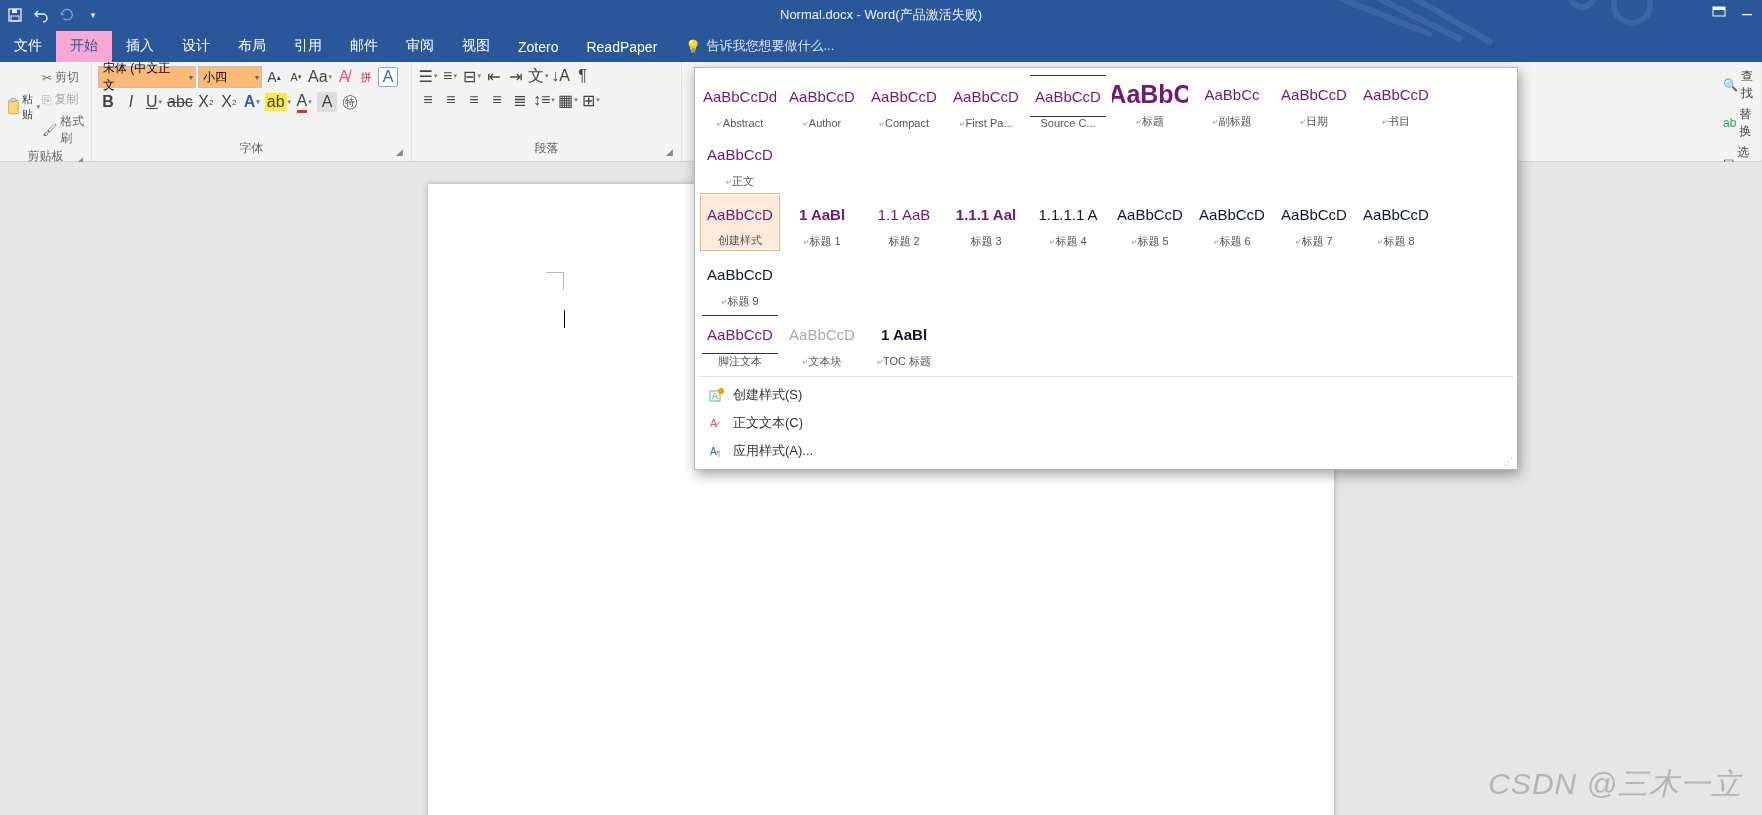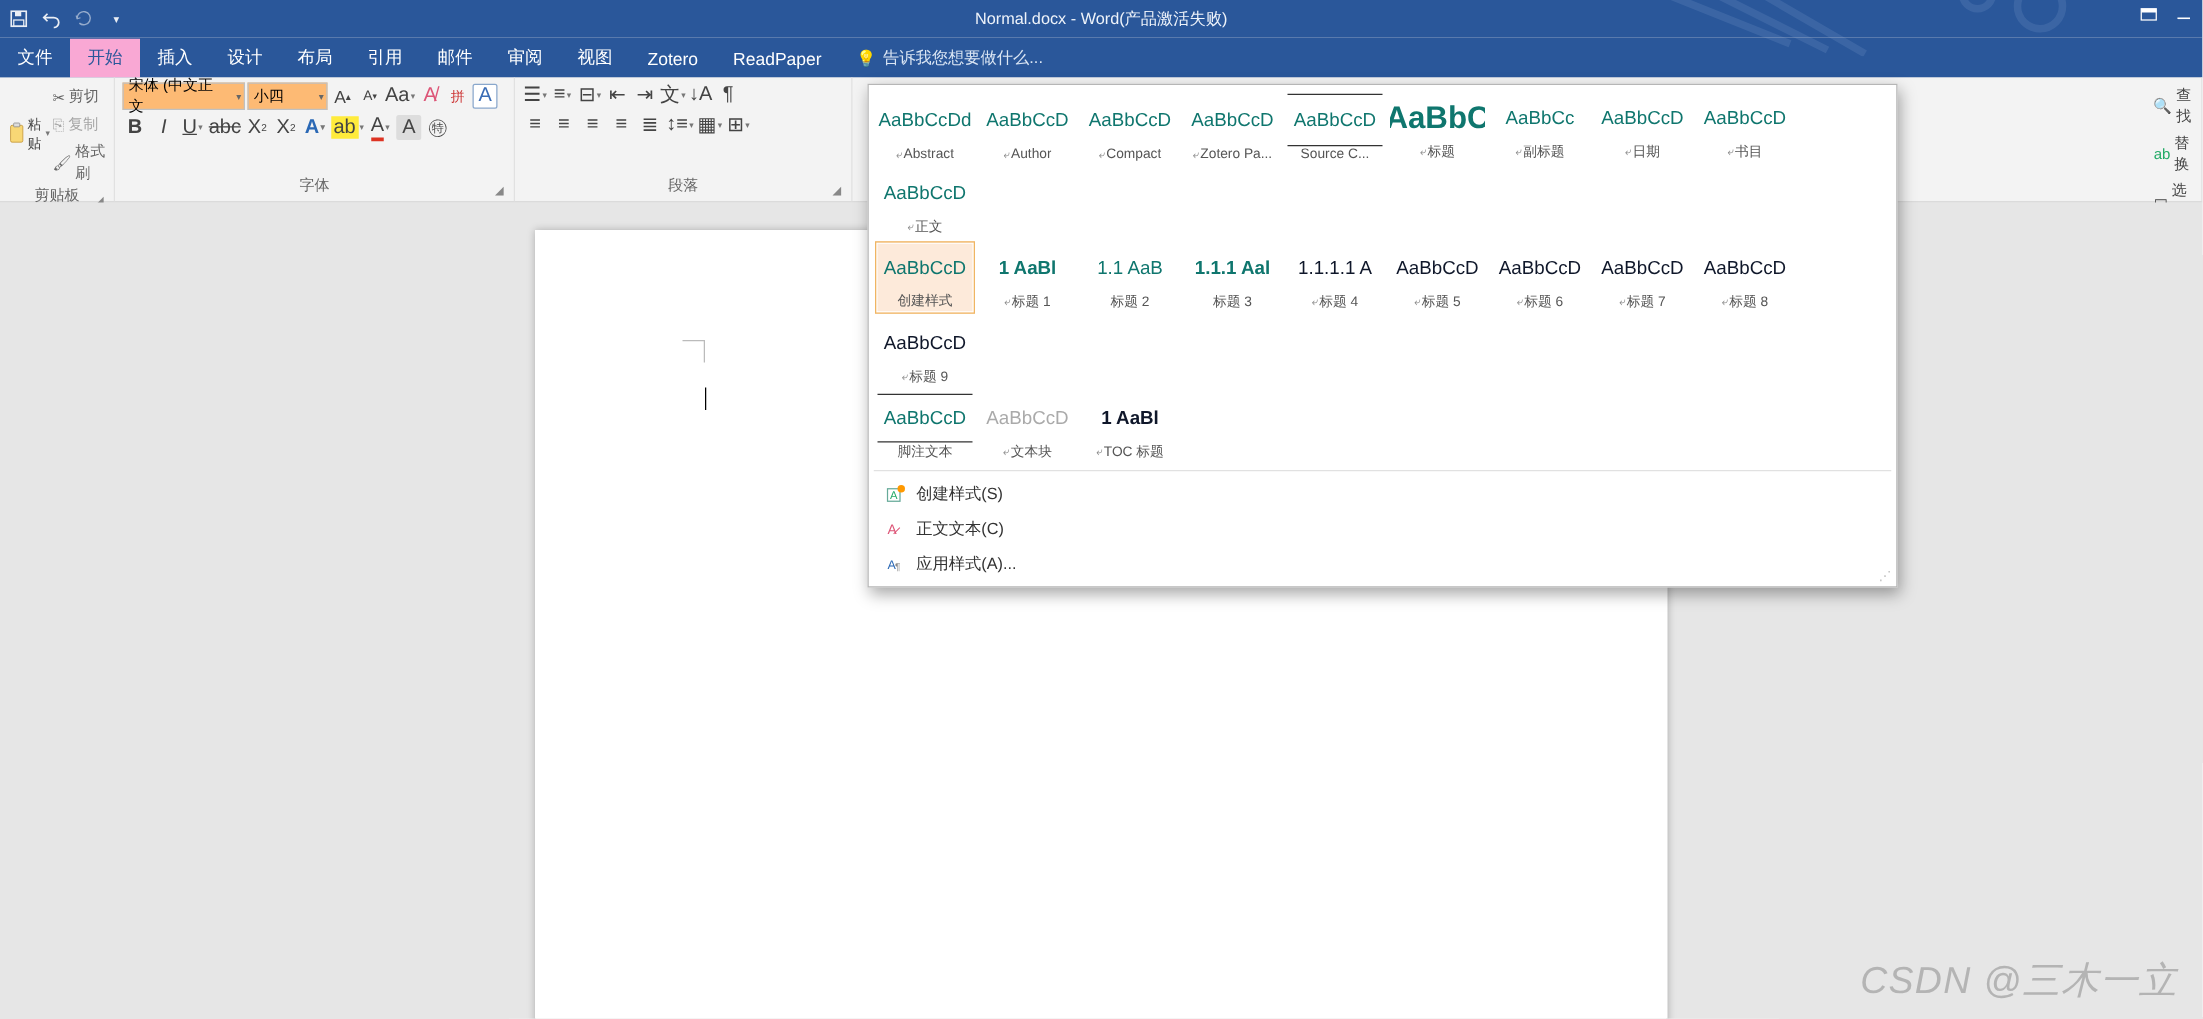--- a/index.html
+++ b/index.html
@@ -34,21 +34,21 @@
   .editing-group { width:46px; font-size:12px; }
   .editing-group .eitem { display:flex; align-items:center; gap:3px; padding:2px 1px; cursor:pointer; color:#444;}
   .document-area { position:absolute; top:162px; left:0; right:0; bottom:0; background:#e6e6e6; display:flex; justify-content:center; overflow:hidden;}
   .page { width: 906px; background:#fff; margin-top:22px; min-height:1000px; box-shadow: 0 0 6px rgba(0,0,0,0.25); position:relative;}
   .page-margin-corner { position:absolute; left:118px; top:88px; width:18px; height:18px; border-left:1px solid #bbb; border-bottom:1px solid #bbb; transform: rotate(180deg);}
   .cursor-caret { position:absolute; left:136px; top:126px; width:1px; height:18px; background:#000;}
   .style-gallery-popup { position:absolute; left:694px; top:67px; width:824px; background:#fff; border:1px solid #b6b6b6; box-shadow: 2px 5px 12px rgba(0,0,0,0.35); z-index:50; padding:4px;}
   .style-grid { display:flex; flex-wrap:wrap; }
   .style-item { width:80px; height:58px; display:flex; flex-direction:column; align-items:center; justify-content:space-between; cursor:pointer; padding:2px; margin:1px;}
   .style-item.selected { border:1px solid #f0b562; background:#fdeada; box-shadow: inset 0 0 0 1px #fff;}
-  .style-preview { font-size:15px; color:#0f766e; flex:1; display:flex; align-items:center; justify-content:center; width:100%; overflow:hidden; white-space:nowrap;}
+  .style-preview { font-size:15px; color:#701a75; flex:1; display:flex; align-items:center; justify-content:center; width:100%; overflow:hidden; white-space:nowrap;}
   .style-preview.underlined { border-bottom:1px solid #333; padding-bottom:0px; border-top:1px solid #333; padding-top:0px;}
   .style-preview.blue { color:#0f172a;}
   .style-preview.big { font-size:25px; font-weight:600;}
   .style-preview.gray { color:#aaa;}
   .style-name { font-size:11px; color:#555; overflow:hidden; white-space:nowrap; text-overflow:ellipsis; max-width:100%; display:flex; align-items:center; gap:1px;}
   .style-name .li { font-size:9px; color:#888;}
   .popup-sep { height:1px; background:#e1e1e1; margin:4px 0;}
   .popup-action { display:flex; align-items:center; gap:8px; padding:5px 10px; font-size:13px; color:#333; cursor:pointer;}
   .popup-action .aicon { width:16px; height:16px; display:flex; align-items:center; justify-content:center;}
   .resize-grip { position:absolute; right:4px; bottom:2px; font-size:10px; color:#bbb; cursor:nwse-resize;}
@@ -275,21 +275,21 @@
         <div class="style-preview ">AaBbCcD</div>
         <div class="style-name">
           <span class="li">⤶</span>
           <span>Compact</span>
         </div>
       </div>
       <div class="style-item">
         <div class="style-preview ">AaBbCcD</div>
         <div class="style-name">
           <span class="li">⤶</span>
-          <span>Zotero Pa...</span>
+          <span>First Pa...</span>
         </div>
       </div>
       <div class="style-item">
         <div class="style-preview underlined">AaBbCcD</div>
         <div class="style-name">
           <span>Source C...</span>
         </div>
       </div>
       <div class="style-item">
         <div class="style-preview big">AaBbC</div>

